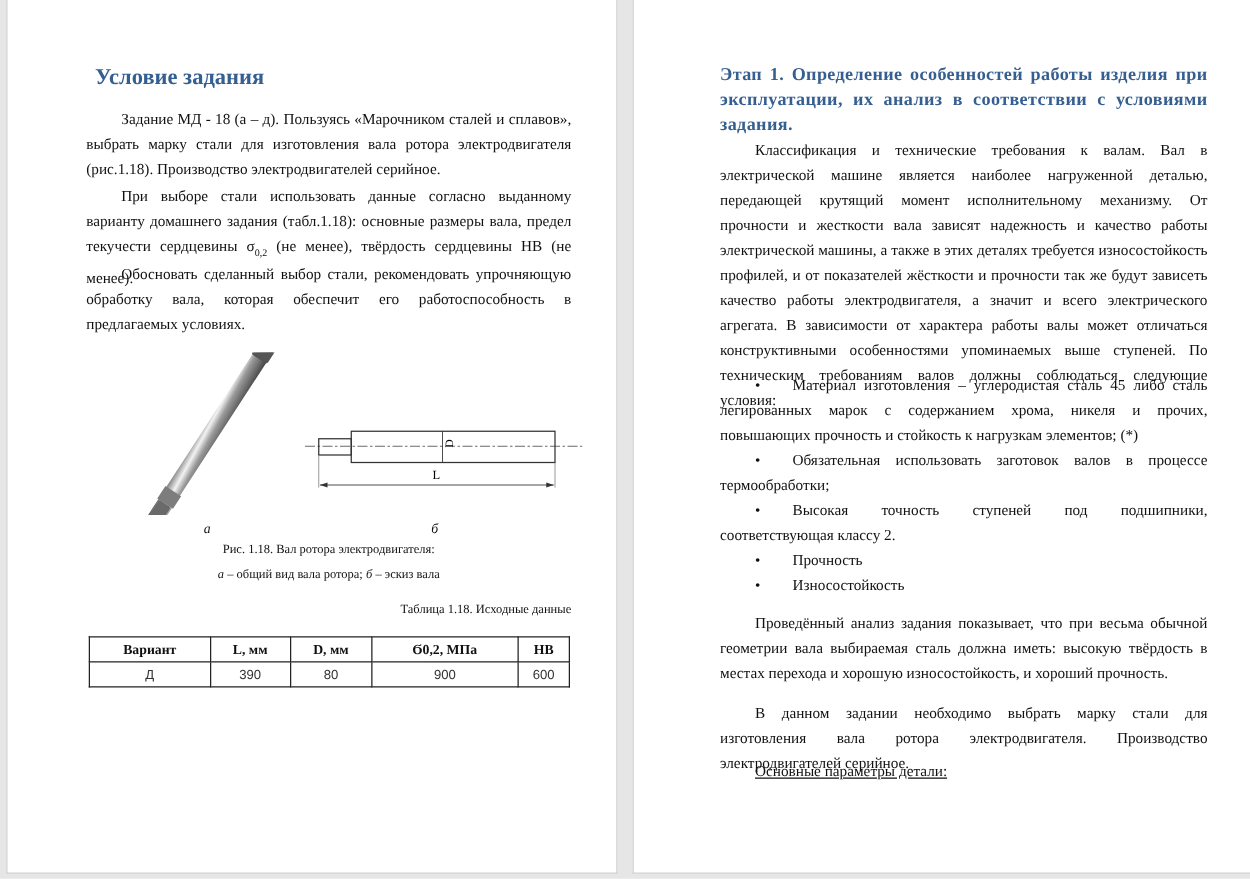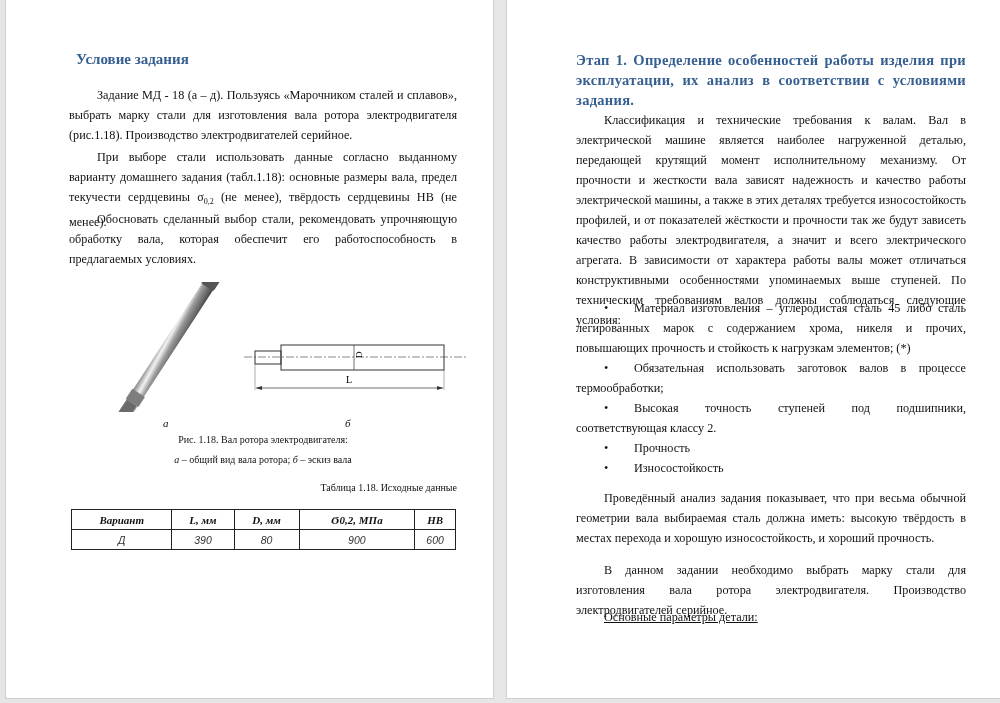--- a/index.html
+++ b/index.html
@@ -22,33 +22,33 @@
     position:absolute; color:#365f91; font-weight:bold;
     font-family:"Liberation Serif", serif;
   }
   .para {
     position:absolute; font-size:12.2px; line-height:20px;
     text-align:justify; text-indent:28px;
   }
   .para b { font-weight:normal; }
 
   
-  #left-title { left:70px; top:51px; font-size:15px; }
+  #left-title { left:70px; top:51px; font-size:18px; }
   #task-para { left:63px; top:85px; width:388px; }
   #choice-para { left:63px; top:147px; width:388px; }
   #justify-para { left:63px; top:209px; width:388px; }
 
   .fig-label { position:absolute; font-style:italic; font-size:11px; }
   .caption { position:absolute; font-size:10px; text-align:center; width:388px; left:63px; }
   .caption i { font-style:italic; }
 
   #table-title { position:absolute; right:36px; top:482px; font-size:10px; }
   #data-table {
     position:absolute; left:65px; top:509px; width:385px;
-    border-collapse:collapse; font-size:11px;font-style:italic;
+    border-collapse:collapse; font-size:11px;
   }
   #data-table th, #data-table td {
     border:1px solid #222; height:19px; text-align:center; padding:0;
   }
   #data-table th { font-weight:bold; }
   #data-table td { font-family:"Liberation Sans", sans-serif; font-size:10.5px; color:#333; }
 
   
   #right-title { left:69px; top:50px; width:390px; font-size:14.5px; line-height:20px; text-align:justify; letter-spacing:0.3px; }
   .rp { left:69px; width:390px; }

